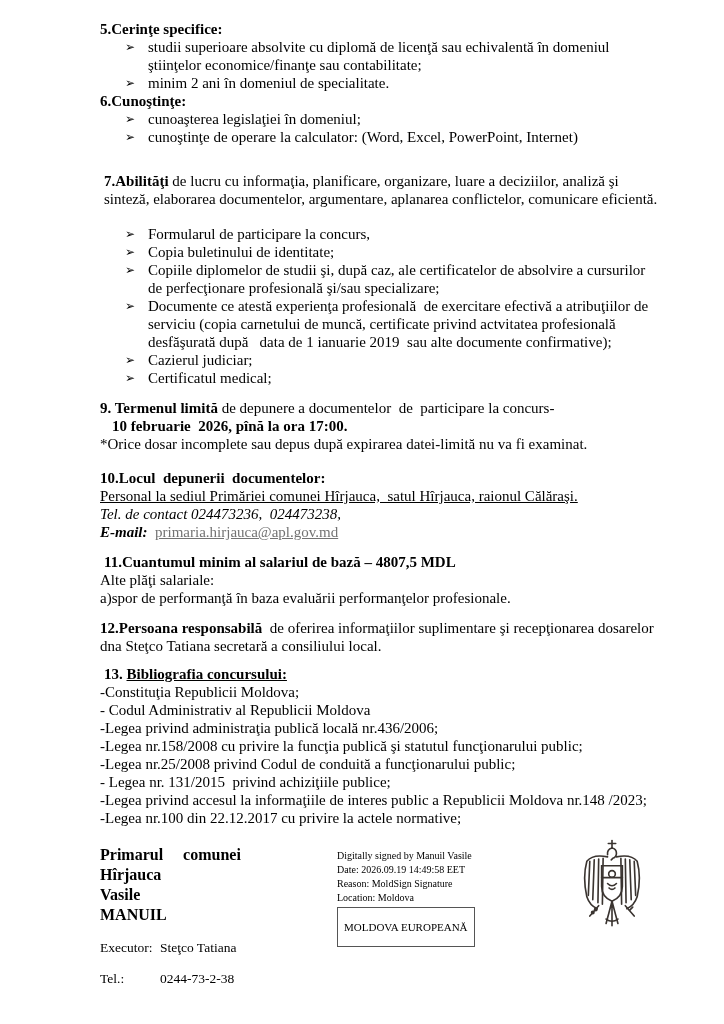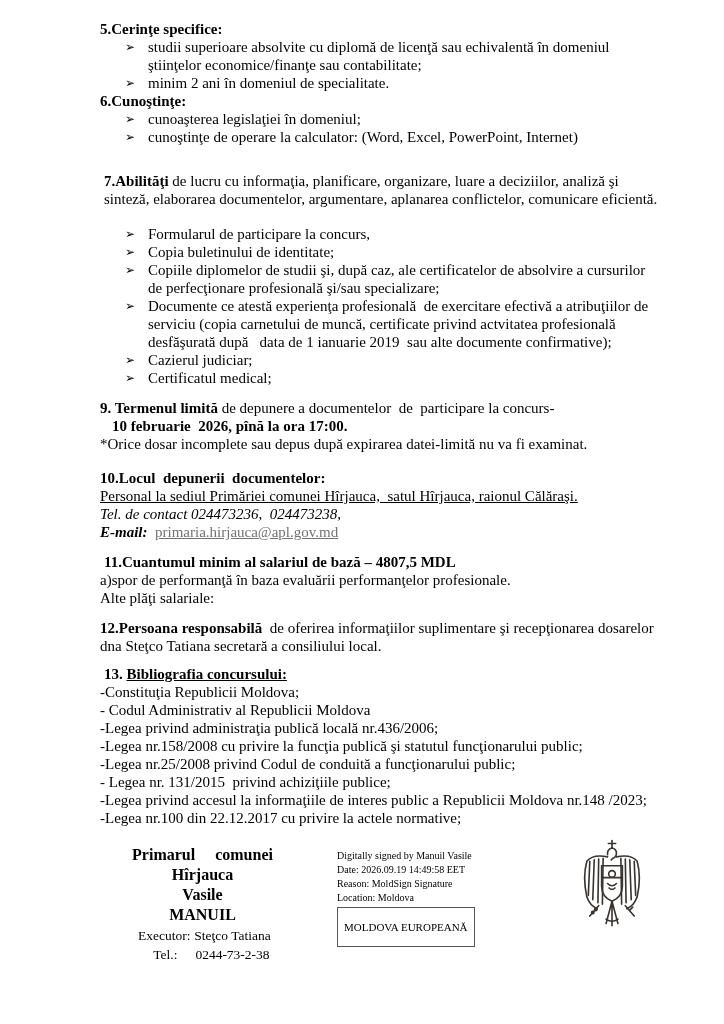--- a/index.html
+++ b/index.html
@@ -28,24 +28,24 @@
   .sec7{margin-top:26px;}
   .sec8{margin-top:17px;}
   .sec9{margin-top:12px;}
   .sec10{margin-top:16px;}
   .sec11{margin-top:12px;}
   .sec12{margin-top:12px;}
   .sec13{margin-top:10px;}
   .date-line{padding-left:12px;font-weight:bold;}
   .email-link{color:#4a7d8c;text-decoration:underline;cursor:pointer;}
   .footer{margin-top:18px;display:flex;align-items:flex-start;}
-  .f-left{flex:none;width:205px;text-align:center;}
+  .f-left{flex:none;width:205px;}
   .f-name{font-size:16px;line-height:20px;font-weight:bold;}
   .f-name .ws{word-spacing:6px;}
-  .f-small{font-size:13.5px;line-height:17px;margin-top:2px;}
+  .f-small{font-size:13.5px;line-height:17px;margin-top:14px;}
   .f-small .lbl{display:inline-block;width:60px;}
   .f-sig{flex:none;width:190px;margin-left:32px;padding-top:4px;
     font-size:10px;line-height:14px;}
   .stamp{display:inline-block;margin-top:2px;border:1px solid #555;
     padding:12px 6px;font-size:11px;line-height:14px;}
   .f-arms{flex:none;margin-left:48px;margin-top:-6px;}
 </style>
 </head>
 <body>
 
@@ -120,22 +120,22 @@
 
   <section class="sec10">
     <p class="h pre">10.Locul  depunerii  documentelor:</p>
     <p class="u pre">Personal la sediul Primăriei comunei Hîrjauca,  satul Hîrjauca, raionul Călăraşi.</p>
     <p class="i pre">Tel. de contact 024473236,  024473238,</p>
     <p class="pre"><span class="b i">E-mail:</span><span>  </span><span class="email-link" style="color: #737373;">primaria.hirjauca@apl.gov.md</span></p>
   </section>
 
   <section class="sec11">
     <p class="h pre ind4">11.Cuantumul minim al salariul de bază – 4807,5 MDL</p>
+    <p class="pre">Alte plăţi salariale:</p>
     <p class="pre">a)spor de performanţă în baza evaluării performanţelor profesionale.</p>
-    <p class="pre">Alte plăţi salariale:</p>
   </section>
 
   <section class="sec12">
     <p class="pre"><span class="b">12.Persoana responsabilă</span><span class="pre">  de oferirea informaţiilor suplimentare şi recepţionarea dosarelor dna Steţco Tatiana secretară a consiliului local.</span></p>
   </section>
 
   <section class="sec13">
     <p class="h pre ind4"><span class="pre">13. </span><span class="u">Bibliografia concursului:</span></p>
     <p class="pre">-Constituţia Republicii Moldova;</p>
     <p class="pre">- Codul Administrativ al Republicii Moldova</p>

